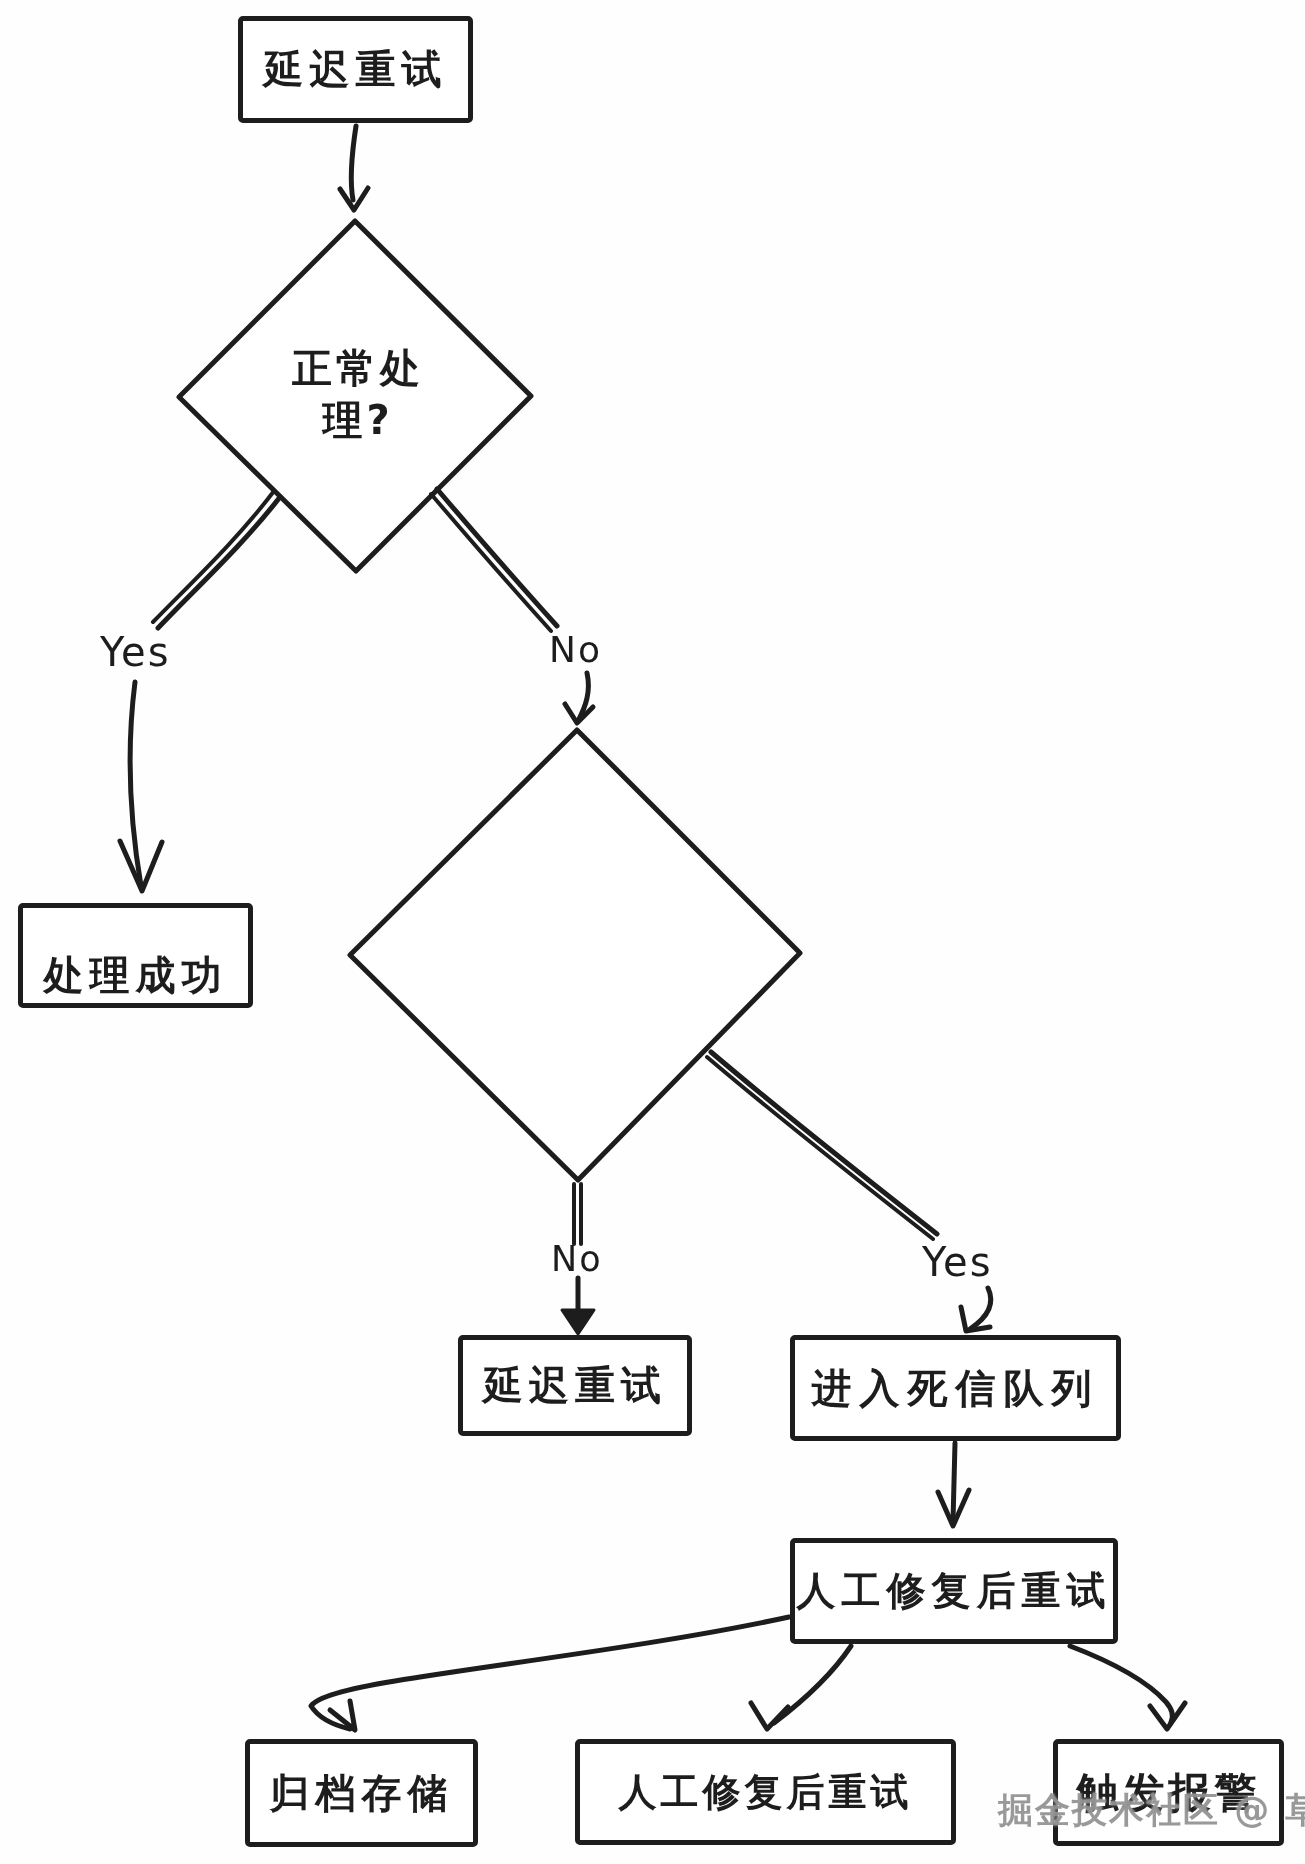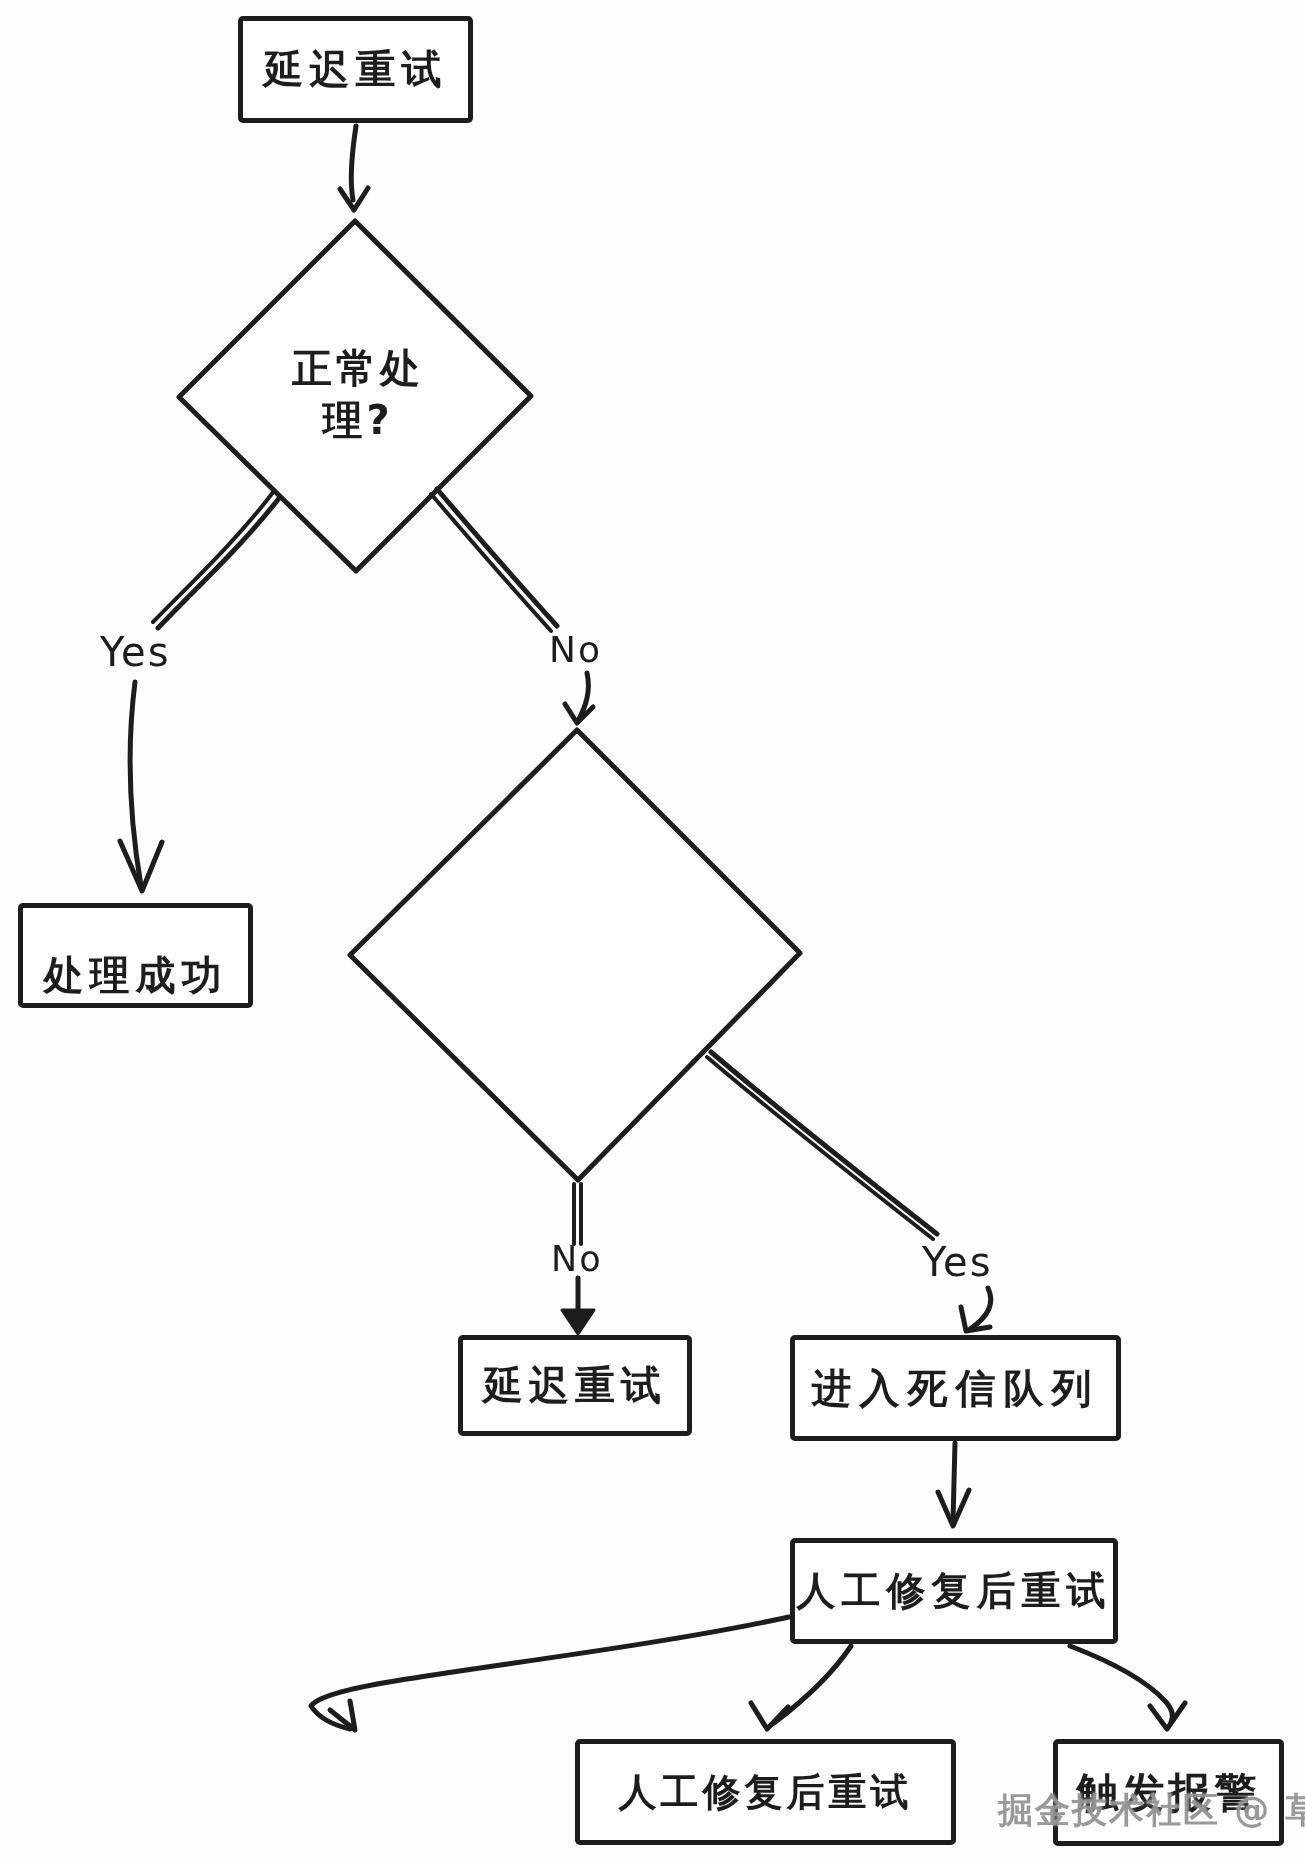--- a/index.html
+++ b/index.html
@@ -108,20 +108,23 @@
   </div>
 
   <div class="node" style="left:790px;top:1335px;width:331px;height:106px;letter-spacing:8px;">
     <span>进入死信队列</span>
   </div>
 
   <div class="node" style="left:790px;top:1538px;width:328px;height:106px;font-size:39px;">
     <span>人工修复后重试</span>
   </div>
 
+  <div class="node" style="left:245px;top:1739px;width:233px;height:108px;">
+    <span>归档存储</span>
+  </div>
 
   <div class="node" style="left:575px;top:1739px;width:381px;height:106px;font-size:38px;letter-spacing:4px;">
     <span>人工修复后重试</span>
   </div>
 
   <div class="node" style="left:1053px;top:1739px;width:231px;height:107px;font-size:42px;letter-spacing:4px;">
     <span>触发报警</span>
   </div>
 
   <div class="diamond-label" style="left:258px;top:342px;width:200px;">

